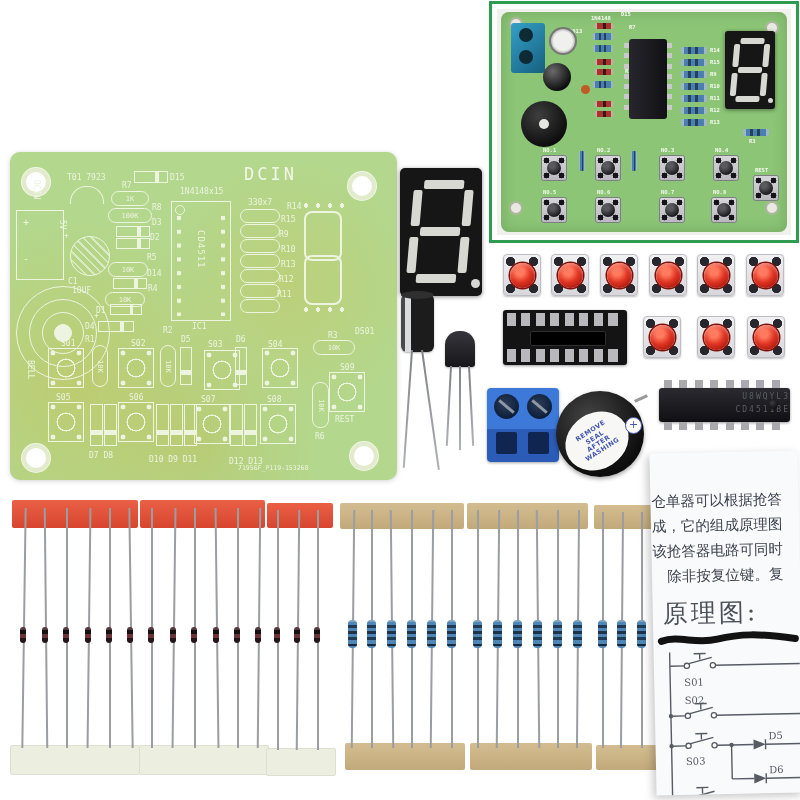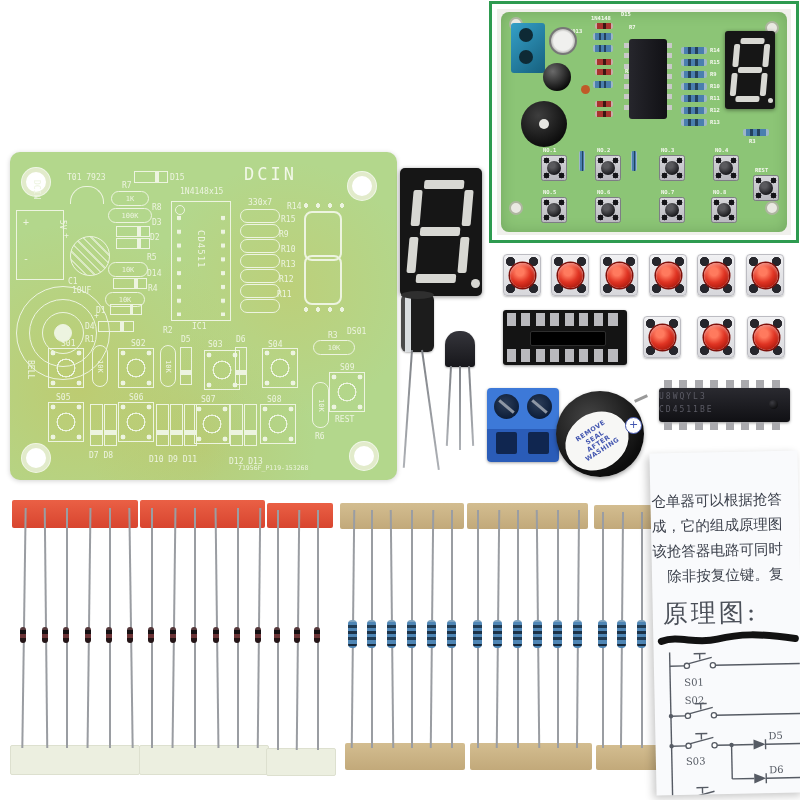--- a/index.html
+++ b/index.html
@@ -84,21 +84,21 @@
   .tape-kraft{position:absolute;background:linear-gradient(180deg,#d3bd90,#c2a97a);border-radius:2px;}
   .tape-white{position:absolute;background:#ecefe0;border:1px solid #dde0cf;border-radius:2px;}
   
   .paper{left:653px;top:452px;width:148px;height:342px;background:#f9fafc;
     transform:rotate(-1.2deg);box-shadow:-3px 3px 8px rgba(0,0,0,.22);
     padding:36px 4px 0 8px;box-sizing:border-box;overflow:hidden;}
   .paper-line{font-family:"DejaVu Serif","DejaVu Sans",serif;font-size:14.5px;color:#3a3f4a;
     line-height:25px;white-space:nowrap;margin-left:-7px;}
   .paper-title{font-family:"DejaVu Serif","DejaVu Sans",serif;font-size:25px;color:#4a4f58;
     letter-spacing:3px;margin:8px 0 0 2px;white-space:nowrap;}
-  .chiptext{position:absolute;width:100%;text-align:left;color:#5c5c66;
+  .chiptext{position:absolute;width:100%;text-align:right;color:#5c5c66;
     font-family:"DejaVu Sans Mono",monospace;font-size:8px;letter-spacing:2px;line-height:1.4;}
 </style>
 </head>
 <body>
 
 <div class="root">
 
   <div class="abs pcb-main">
     <div class="hole" style="left:12px;top:16px;"></div>
     <div class="hole" style="left:338px;top:20px;"></div>
@@ -166,21 +166,21 @@
     <div class="lbl" style="left:271px;top:109px;">R13</div>
     <div class="lbl" style="left:269px;top:124px;">R12</div>
     <div class="lbl" style="left:267px;top:139px;">R11</div>
 
     <div class="abs" style="left:287px;top:51px;width:50px;height:114px;">
       <div class="abs" style="left:7px;top:8px;width:34px;height:46px;border:2px solid #edf4e0;border-radius:8px;"></div>
       <div class="abs" style="left:7px;top:52px;width:34px;height:46px;border:2px solid #edf4e0;border-radius:8px;"></div>
       <div class="abs" style="left:4px;top:0;width:44px;height:5px;background:radial-gradient(circle 2.2px at 5px 2.5px,#edf4e0 0 2.2px,transparent 2.5px);background-size:12px 5px;"></div>
       <div class="abs" style="left:4px;top:104px;width:44px;height:5px;background:radial-gradient(circle 2.2px at 5px 2.5px,#edf4e0 0 2.2px,transparent 2.5px);background-size:12px 5px;"></div>
     </div>
-    <div class="lbl" style="left:337px;top:176px;">DS01</div>
+    <div class="lbl" style="left:345px;top:176px;">DS01</div>
 
     <div class="ring" style="left:44px;top:172px;width:16px;height:16px;background:#edf4e0;"></div>
     <div class="ring" style="left:32px;top:160px;width:40px;height:40px;"></div>
     <div class="ring" style="left:19px;top:147px;width:66px;height:66px;"></div>
     <div class="ring" style="left:6px;top:134px;width:92px;height:92px;"></div>
     <div class="lbl" style="left:84px;top:160px;">+</div>
     <div class="lbl v" style="left:16px;top:208px;">BELL</div>
 
     <div class="lbl" style="left:75px;top:171px;">D4</div>
     <div class="dsilk" style="left:88px;top:169px;width:34px;height:9px;"></div>

